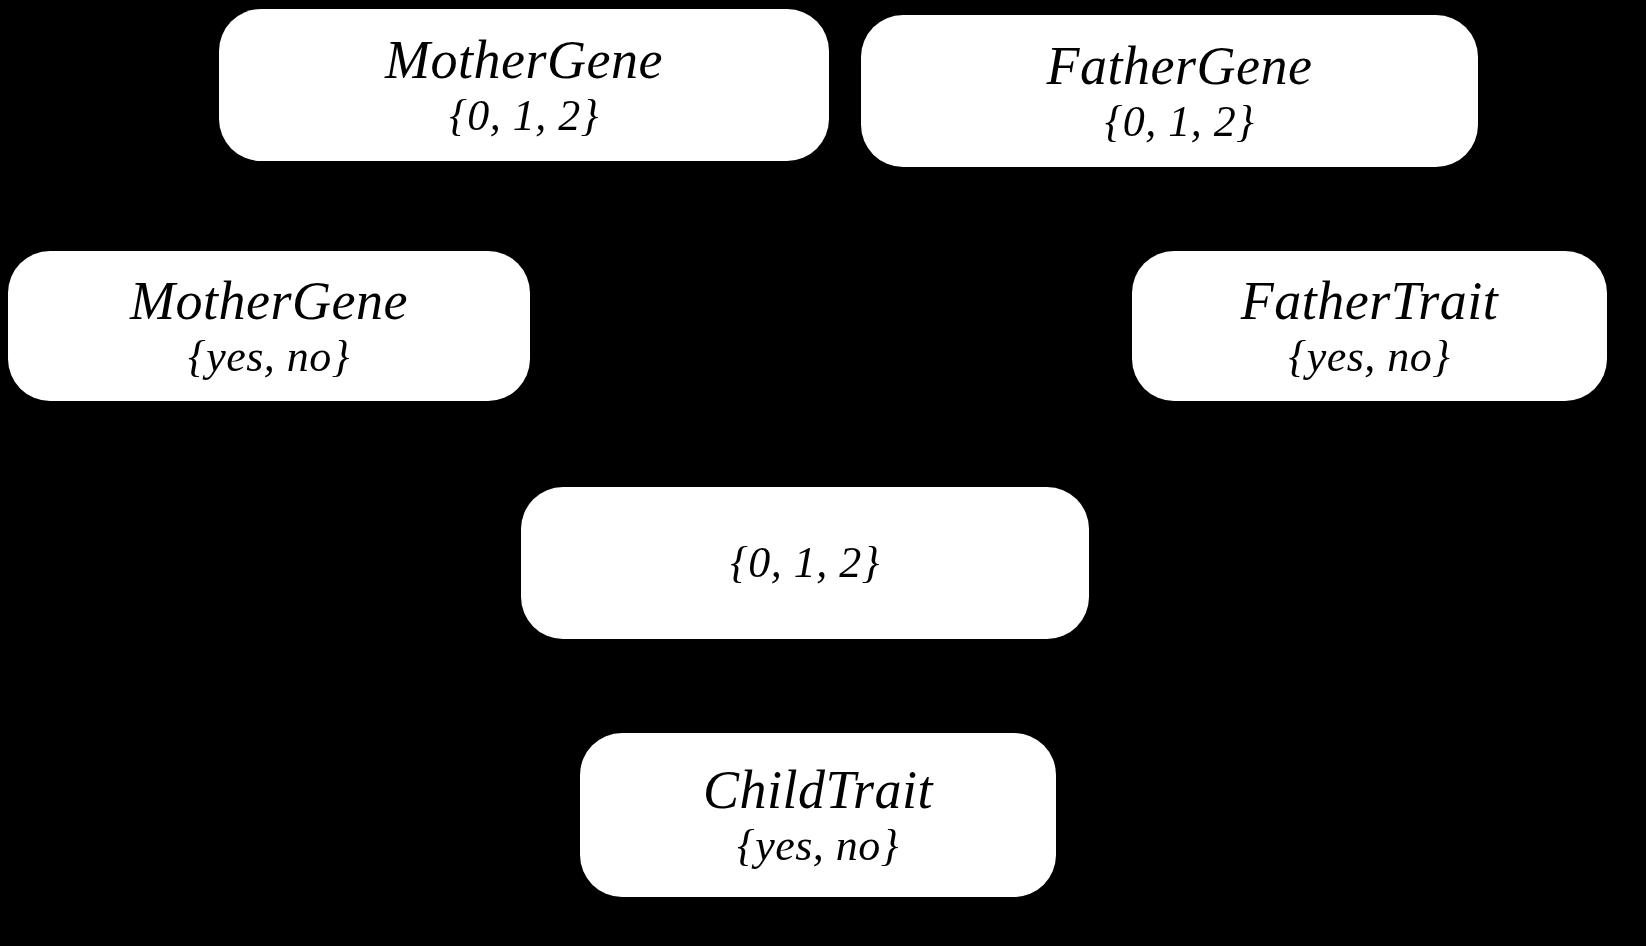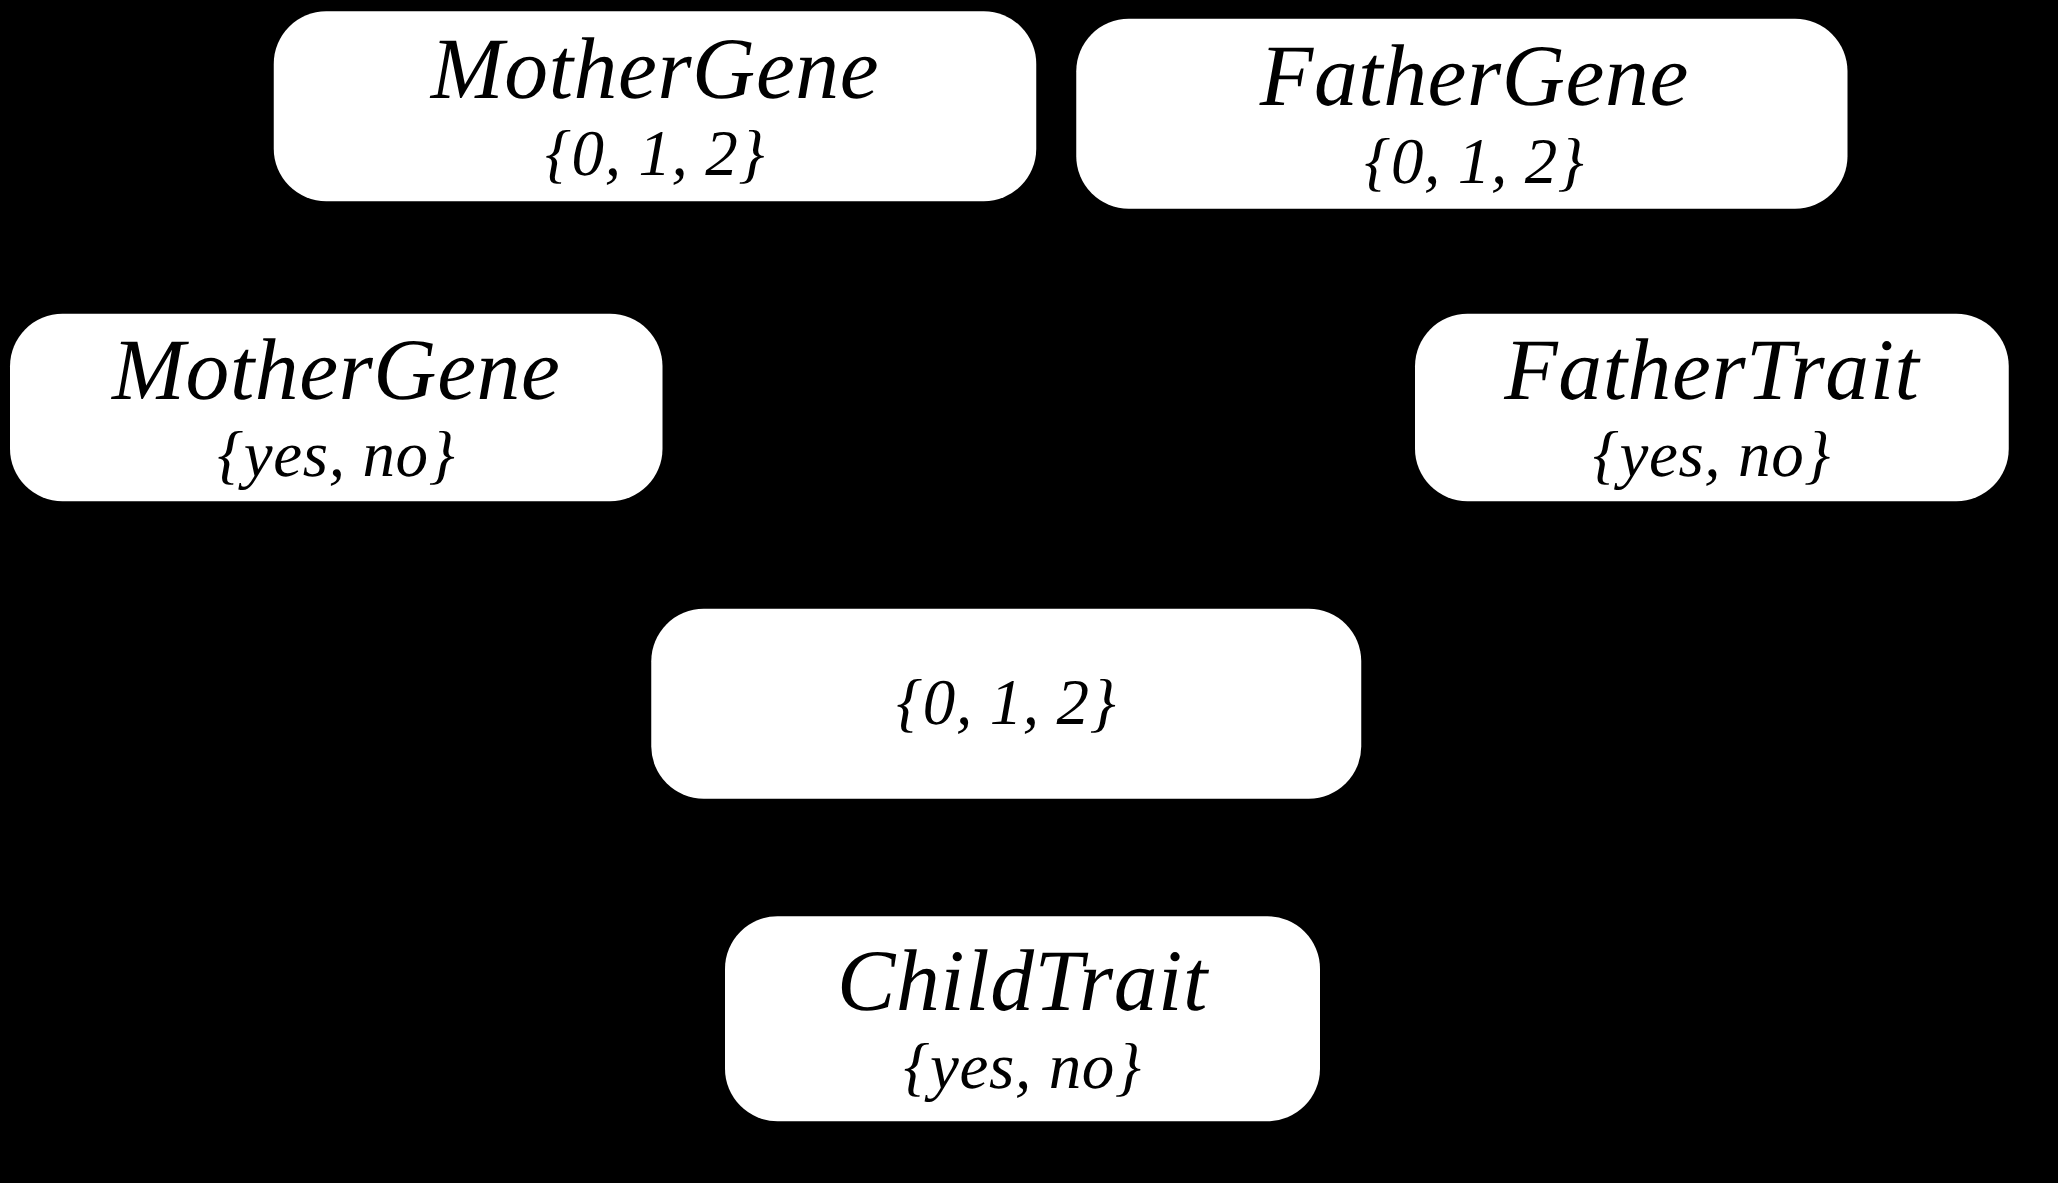--- a/index.html
+++ b/index.html
@@ -26,25 +26,25 @@
     justify-content: center;
     color: #000000;
     font-family: "Liberation Serif", "DejaVu Serif", serif;
     font-style: italic;
     line-height: 1.12;
     text-align: center;
     white-space: nowrap;
     user-select: none;
   }
   .node-title {
-    font-size: 70px;
+    font-size: 54px;
     letter-spacing: 0.5px;
   }
   .node-domain {
-    font-size: 52px;
+    font-size: 44px;
     letter-spacing: 0.5px;
   }
 
   
   #node-mother-gene  { left: 219px;  top: 9px;   width: 610px; height: 152px; }
   #node-father-gene  { left: 861px;  top: 15px;   width: 617px; height: 152px; padding-left: 20px; }
   #node-mother-trait { left: 8px;    top: 251px; width: 522px; height: 150px; }
   #node-father-trait { left: 1132px; top: 251px; width: 475px; height: 150px; }
   #node-child-gene   { left: 521px;  top: 487px; width: 568px; height: 152px; }
   #node-child-trait  { left: 580px;  top: 733px; width: 476px; height: 164px; }

